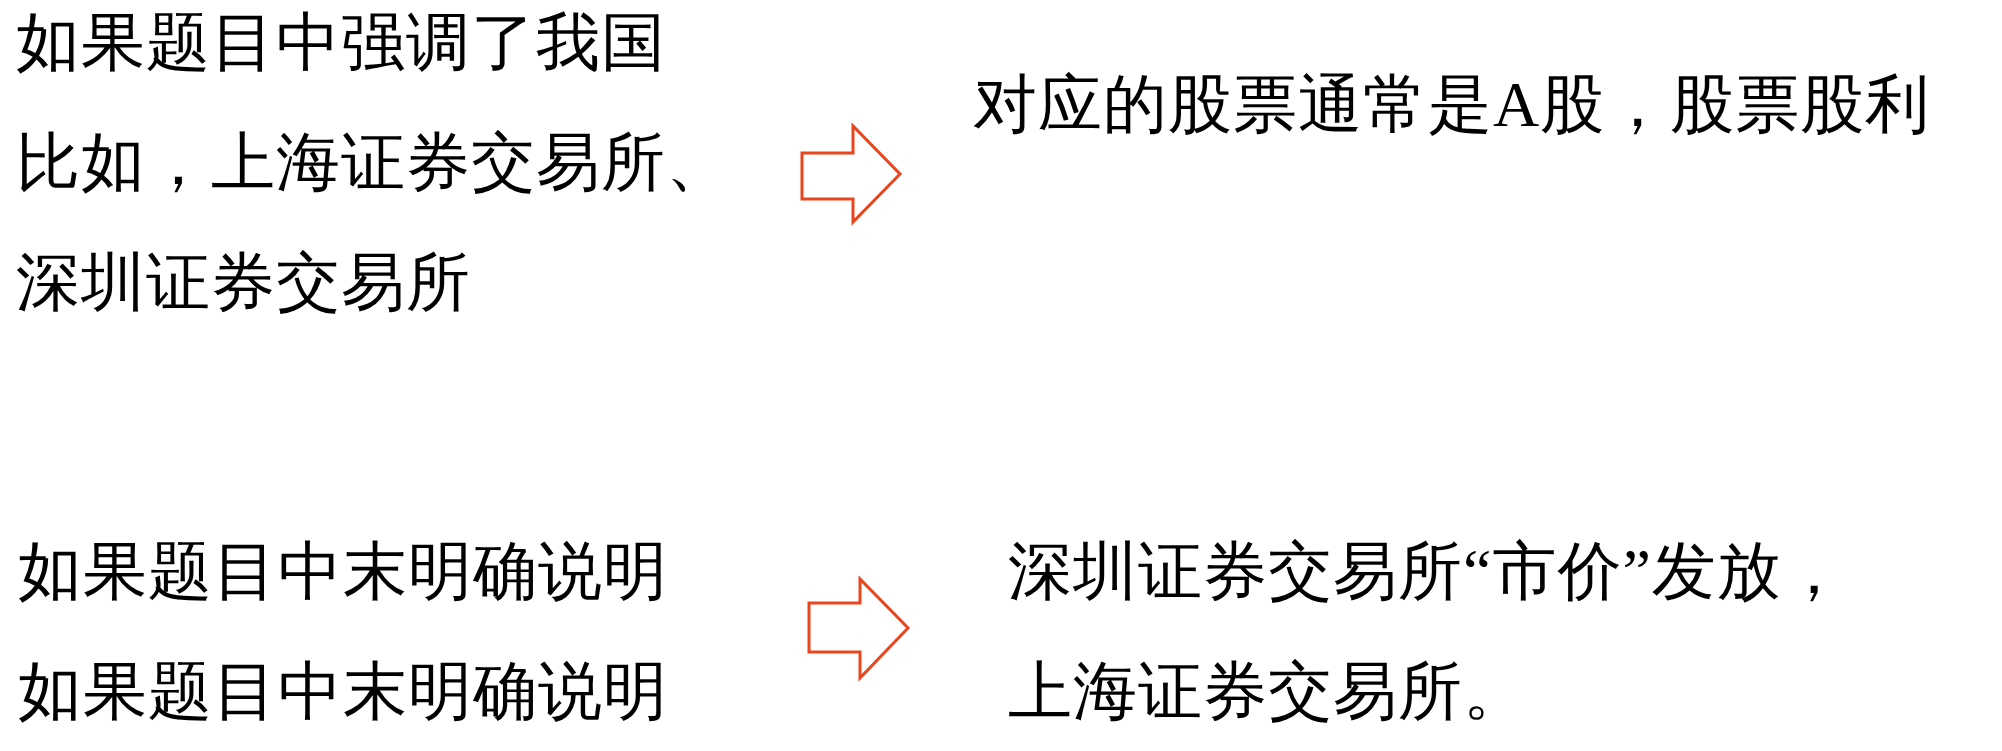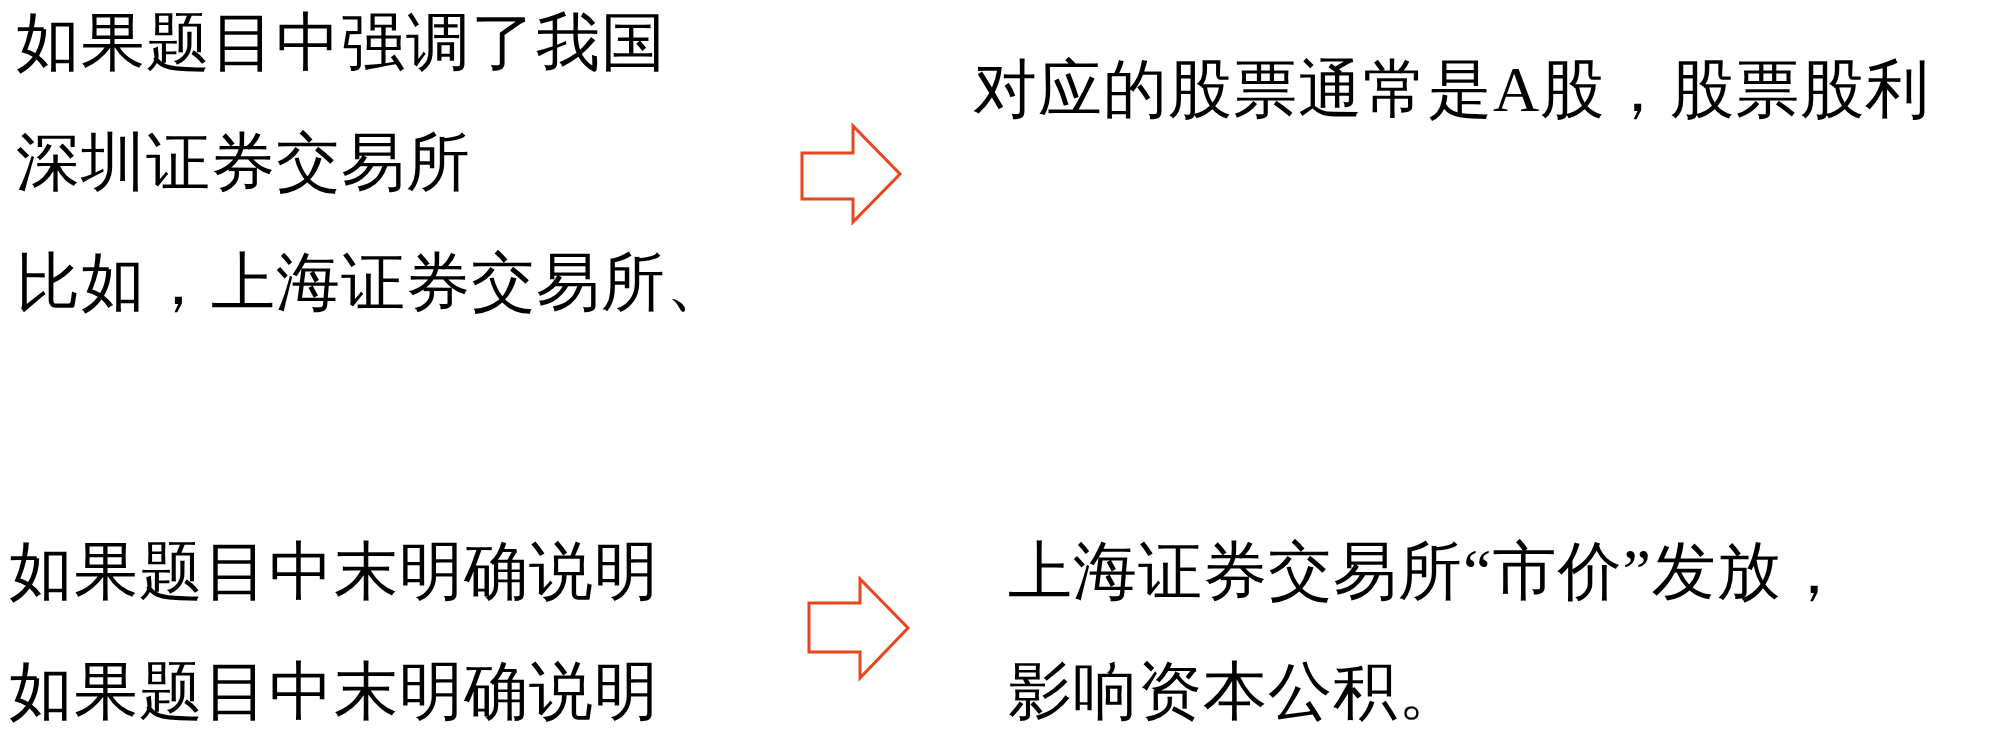--- a/index.html
+++ b/index.html
@@ -20,36 +20,36 @@
       font-size: 64px;
       line-height: 120px;
       white-space: nowrap;
       letter-spacing: 1px;
     }
     .line {
       display: block;
       height: 120px;
     }
     #cond-1 { left: 16px; top: -17px; }
-    #result-1 { left: 973px; top: 30px; text-align: center; }
-    #cond-2 { left: 9px; top: 512px; }
+    #result-1 { left: 973px; top: 45px; text-align: center; }
+    #cond-2 { left: 18px; top: 512px; }
     #result-2 { left: 1008px; top: 512px; }
     .arrow {
       position: absolute;
     }
     #arrow-1 { left: 798px; top: 122px; }
     #arrow-2 { left: 805px; top: 574px; }
   </style>
 </head>
 <body>
 
 <div id="cond-1" class="block">
   <span class="line">如果题目中强调了我国</span>
+  <span class="line">比如，上海证券交易所、</span>
   <span class="line">深圳证券交易所</span>
-  <span class="line">比如，上海证券交易所、</span>
 </div>
 
 <div id="arrow-1" class="arrow">
   <svg width="108" height="108" viewBox="0 0 108 108" xmlns="http://www.w3.org/2000/svg">
     <polygon points="4,31 55,31 55,4 102,52 55,100 55,77 4,77" fill="none" stroke="#E8461E" stroke-width="3" stroke-linejoin="miter"></polygon>
   </svg>
 </div>
 
 <div id="result-1" class="block">
   <span class="line">对应的股票通常是A股，股票股利</span>
@@ -60,15 +60,15 @@
   <span class="line">如果题目中末明确说明</span>
 </div>
 
 <div id="arrow-2" class="arrow">
   <svg width="108" height="108" viewBox="0 0 108 108" xmlns="http://www.w3.org/2000/svg">
     <polygon points="4,29 55,29 55,5 103,54 55,104 55,78 4,78" fill="none" stroke="#E8461E" stroke-width="3" stroke-linejoin="miter"></polygon>
   </svg>
 </div>
 
 <div id="result-2" class="block">
-  <span class="line">上海证券交易所“市价”发放，</span>
-  <span class="line">影响资本公积。</span>
+  <span class="line">深圳证券交易所“市价”发放，</span>
+  <span class="line">上海证券交易所。</span>
 </div>
 
 </body></html>

